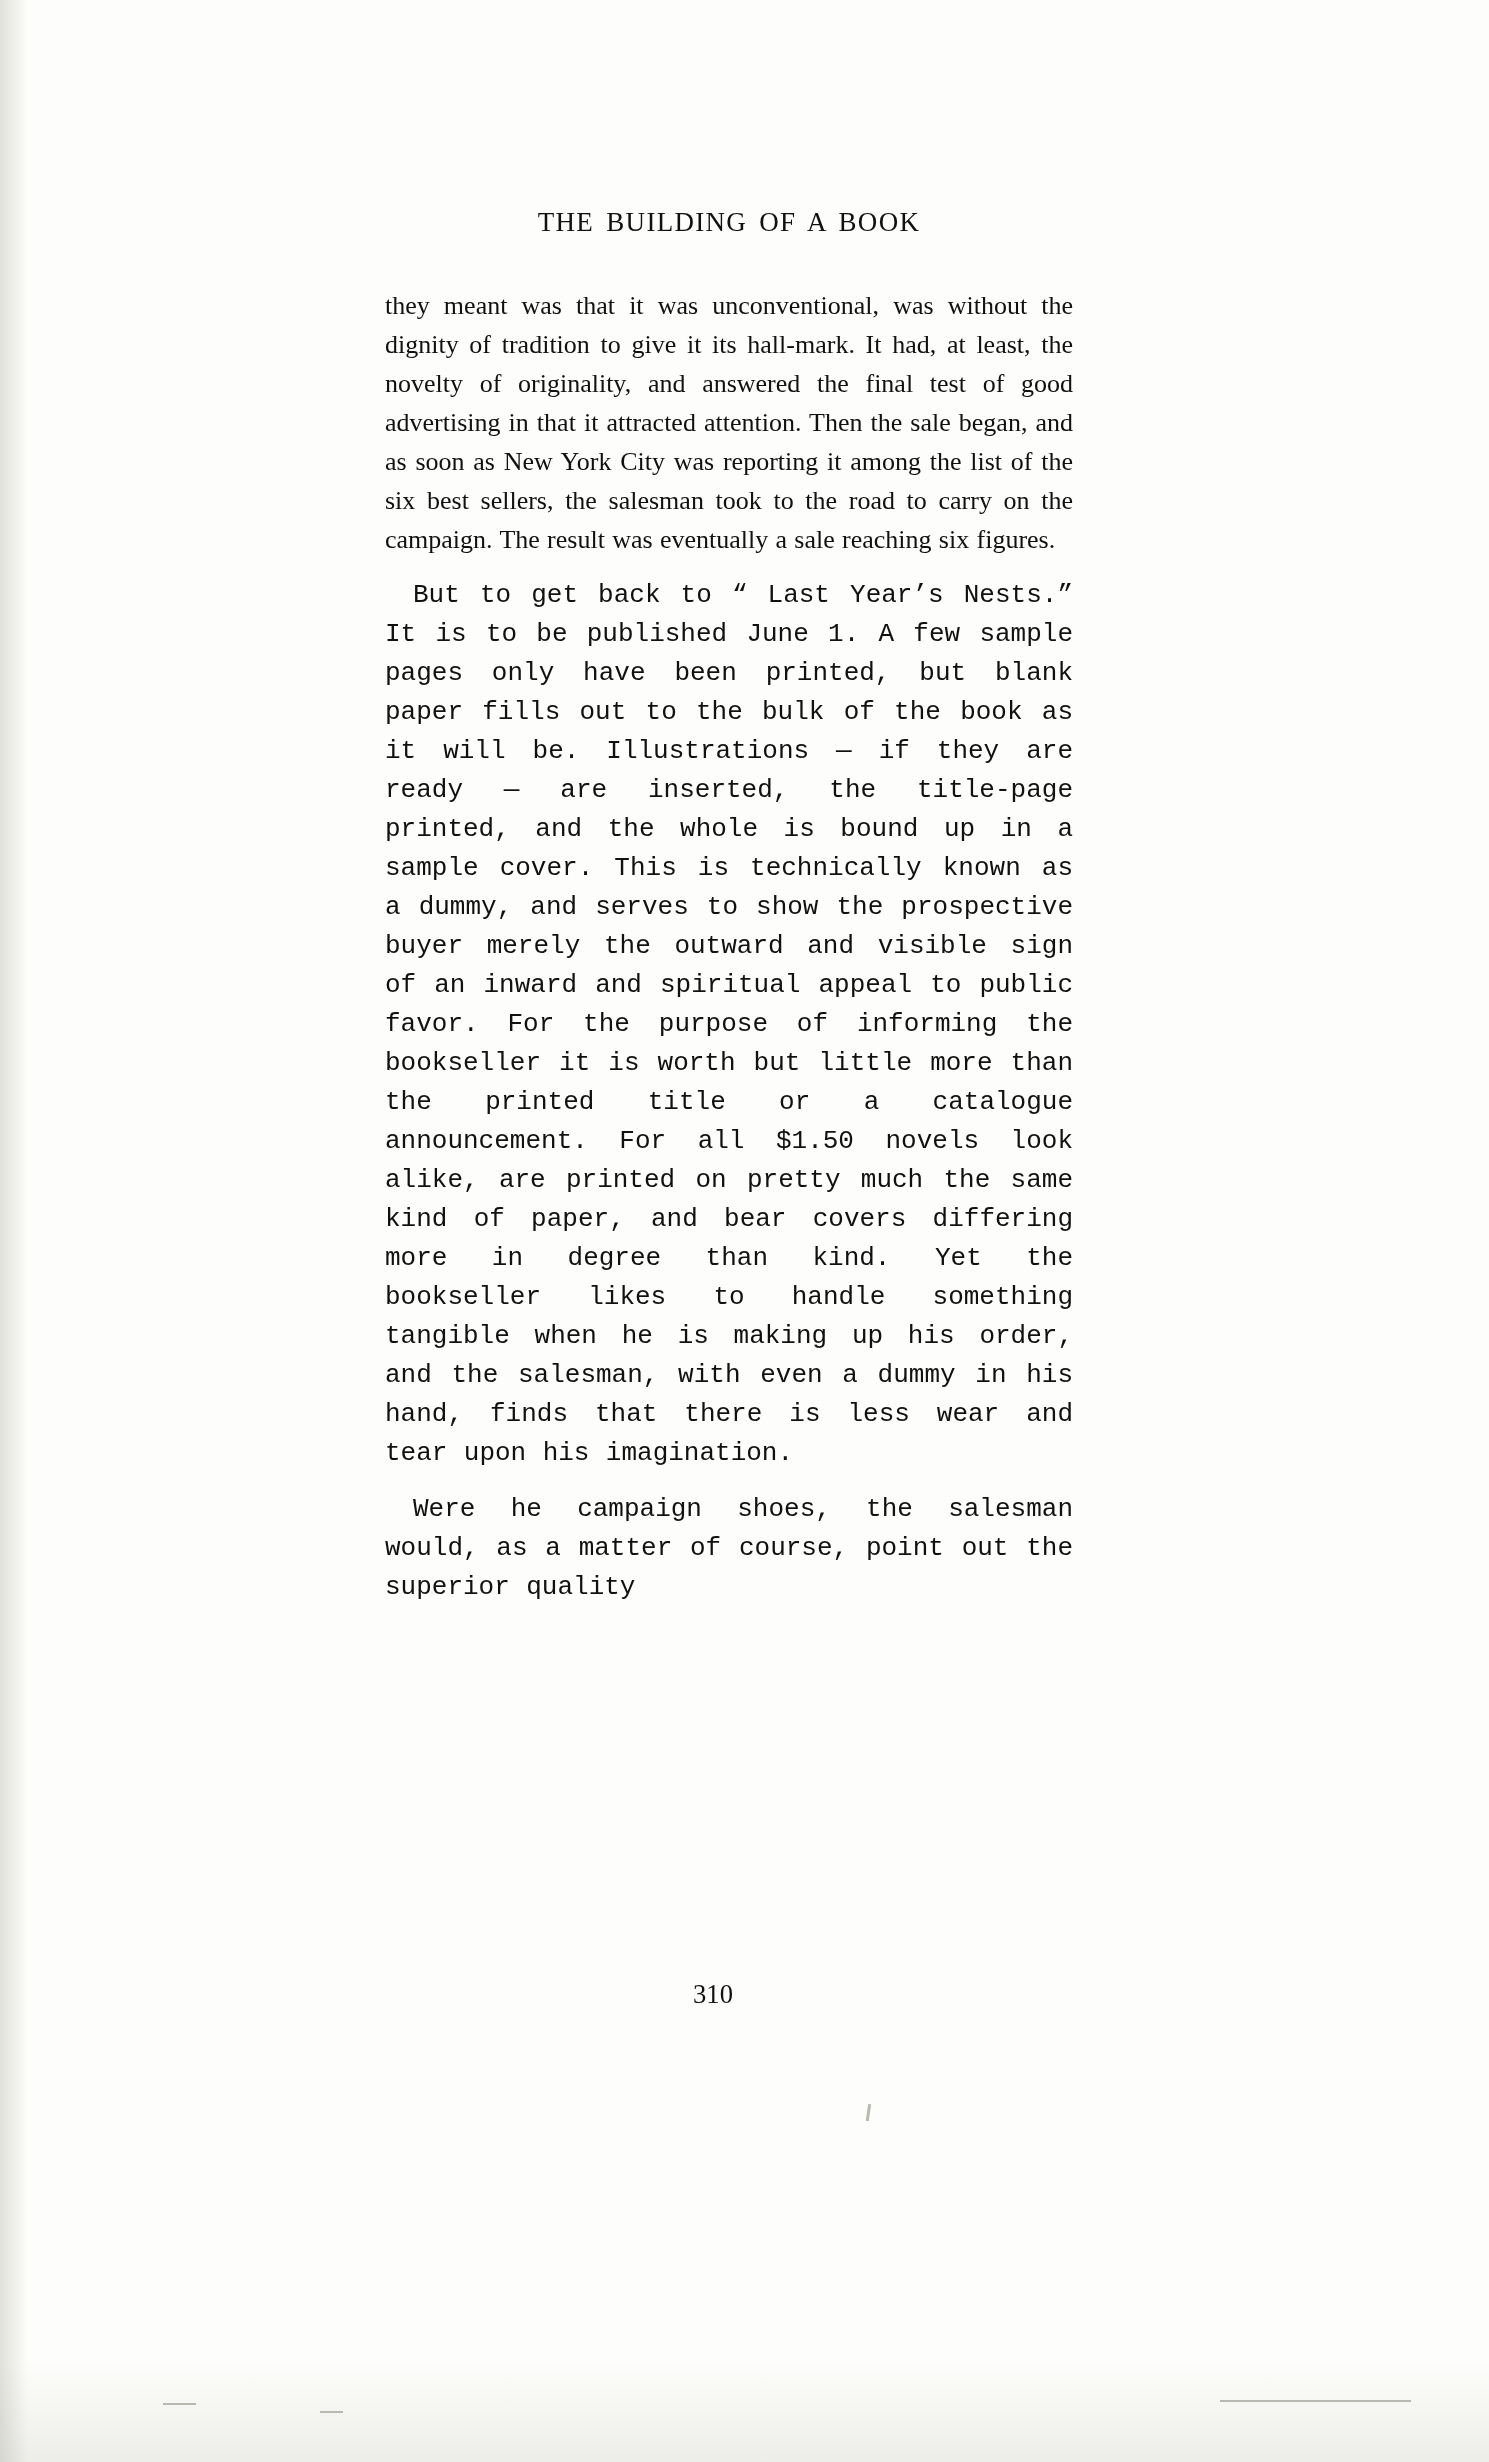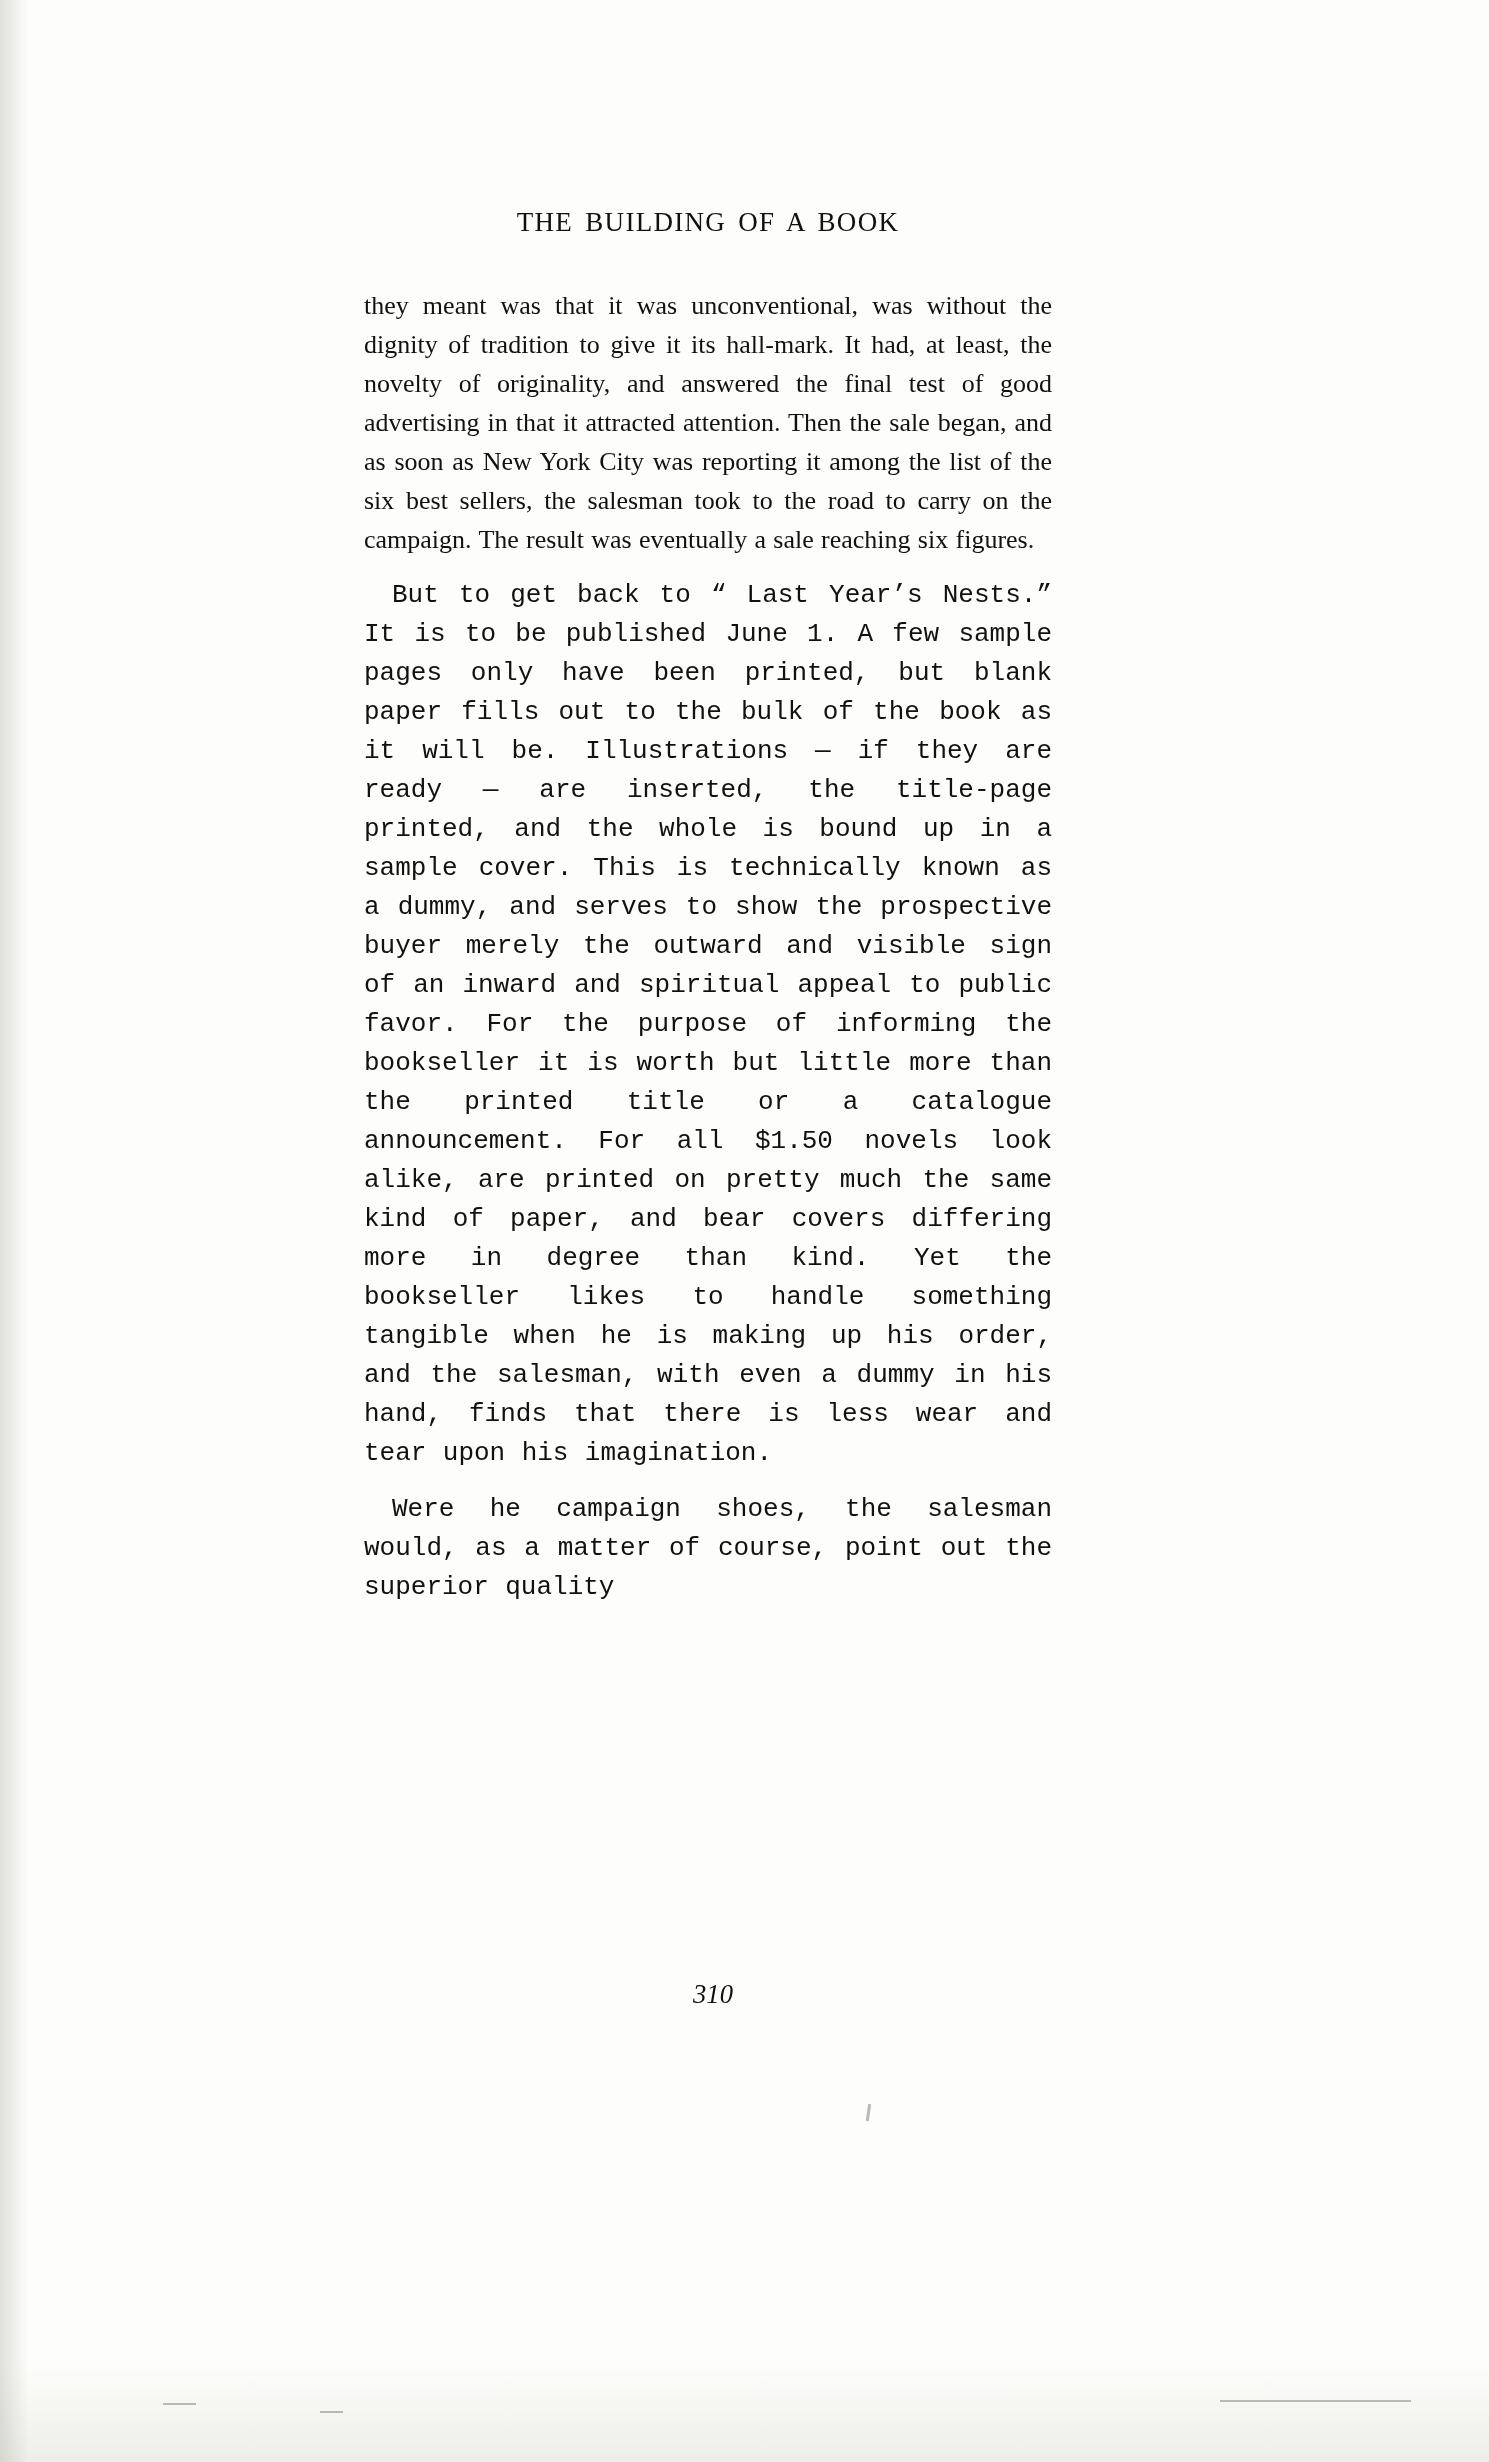--- a/index.html
+++ b/index.html
@@ -34,21 +34,21 @@
   .scan-edge-bottom {
     position: absolute;
     left: 0; bottom: 0;
     width: 100%; height: 100px;
     background: linear-gradient(to top, rgba(180,180,170,0.22), rgba(255,255,255,0));
     pointer-events: none;
   }
 
   .text-block {
     position: absolute;
-    left: 347px;
+    left: 368px;
     top: 207px;
     width: 722px;
   }
 
   .running-head {
     text-align: center;
     font-size: 27px;
     letter-spacing: 1.3px;
     word-spacing: 4.1px;
     margin: 0 0 48px 0;
@@ -69,21 +69,20 @@
     font-family: Liberation Mono, monospace;
   }
 
   .folio {
     position: absolute;
     left: 352px;
     width: 722px;
     top: 1979px;
     text-align: center;
     font-size: 26.6px;
-    font-style: italic;
   }
 
   
   .artifact {
     position: absolute;
     background: #b9b9b2;
     pointer-events: none;
   }
   .artifact.a1 { left: 163px; top: 2403px; width: 33px; height: 1.7px; }
   .artifact.a2 { left: 320px; top: 2411px; width: 23px; height: 1.7px; }

